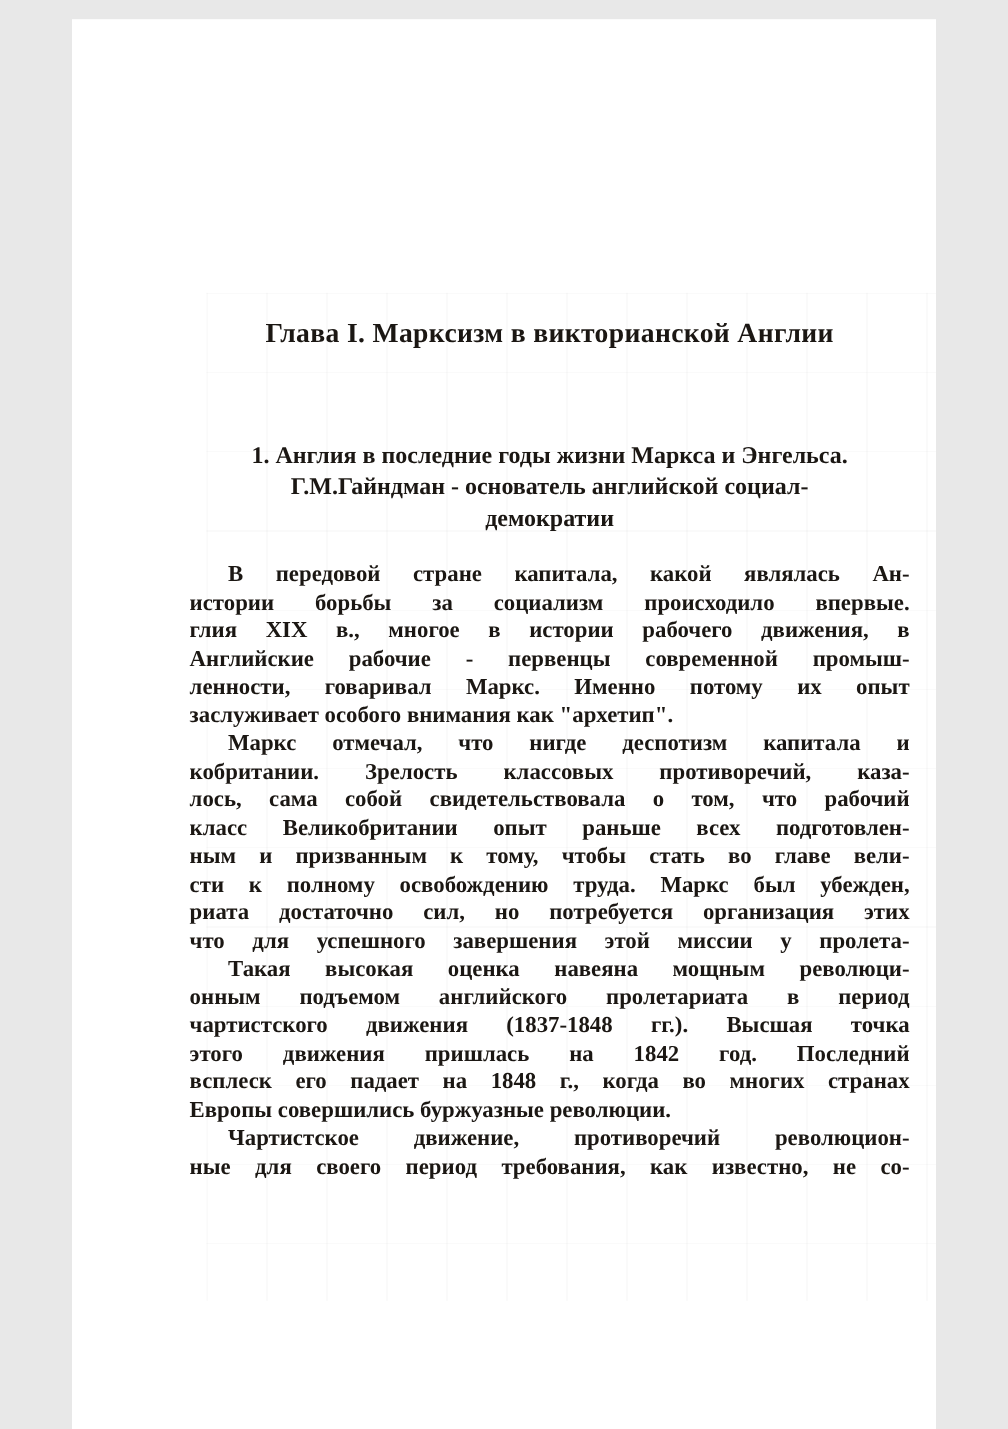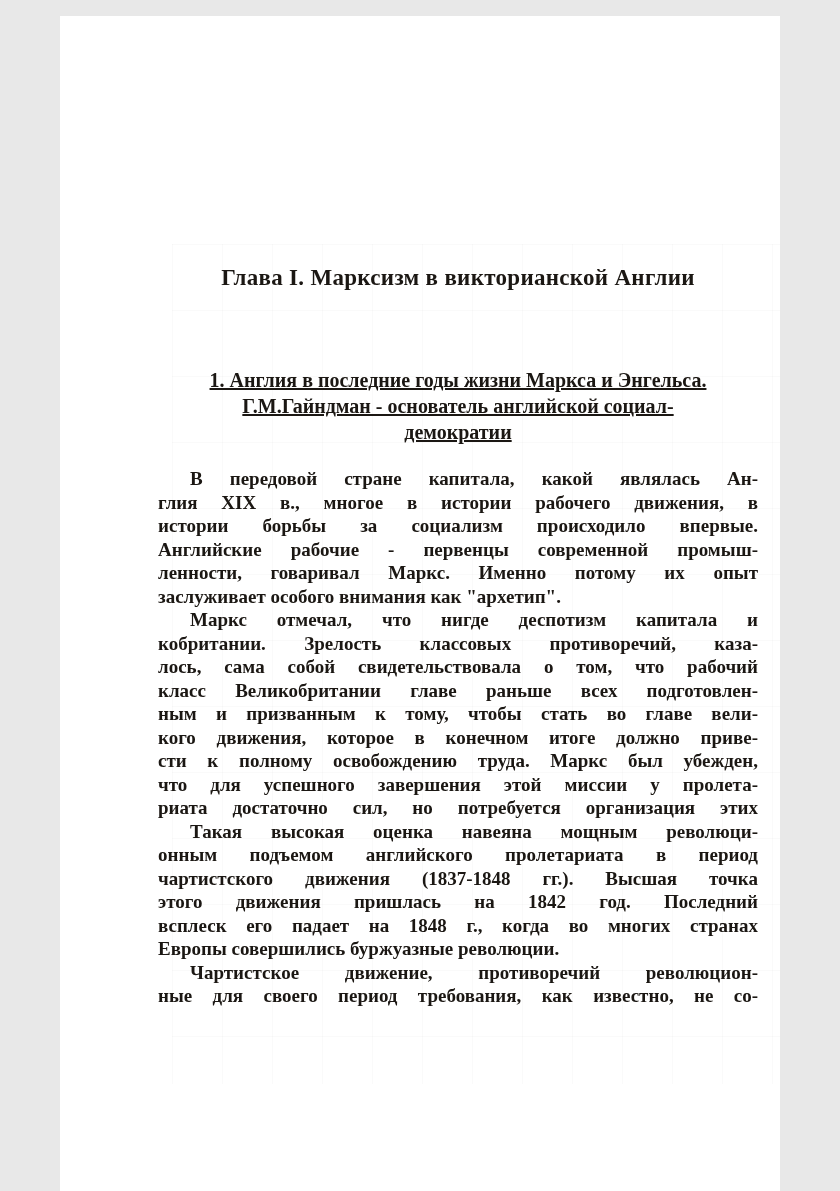--- a/index.html
+++ b/index.html
@@ -42,21 +42,20 @@
     line-height: 1.1;
   }
   .section-heading {
     position: absolute;
     top: 351px;
     left: 98px;
     width: 600px;
     font-size: 20px;
     font-weight: 700;
     line-height: 26px;
-    text-decoration: underline;
   }
   .section-heading .line {
     text-align: center;
   }
   .body-text {
     position: absolute;
     top: 451px;
     left: 98px;
     width: 600px;
     font-size: 19px;
@@ -84,36 +83,35 @@
 
   <div class="section-heading">
       <div class="line">1. Англия в последние годы жизни Маркса и Энгельса.</div>
       <div class="line">Г.М.Гайндман - основатель английской социал-</div>
       <div class="line">демократии</div>
     </div>
 
   <div class="body-text">
     <div class="paragraph">
         <div class="line">В передовой стране капитала, какой являлась Ан-</div>
+        <div class="line">истории борьбы за социализм происходило впервые.</div>
         <div class="line">глия XIX в., многое в истории рабочего движения, в</div>
-        <div class="line">истории борьбы за социализм происходило впервые.</div>
         <div class="line">Английские рабочие - первенцы современной промыш-</div>
         <div class="line">ленности, говаривал Маркс. Именно потому их опыт</div>
         <div class="line final">заслуживает особого внимания как "архетип".</div>
       </div>
     <div class="paragraph">
         <div class="line">Маркс отмечал, что нигде деспотизм капитала и</div>
         <div class="line">кобритании. Зрелость классовых противоречий, каза-</div>
         <div class="line">лось, сама собой свидетельствовала о том, что рабочий</div>
-        <div class="line">класс Великобритании главе раньше всех подготовлен-</div>
+        <div class="line">класс Великобритании опыт раньше всех подготовлен-</div>
         <div class="line">ным и призванным к тому, чтобы стать во главе вели-</div>
-        <div class="line">кого движения, которое в конечном итоге должно приве-</div>
         <div class="line">сти к полному освобождению труда. Маркс был убежден,</div>
+        <div class="line">риата достаточно сил, но потребуется организация этих</div>
         <div class="line">что для успешного завершения этой миссии у пролета-</div>
-        <div class="line">риата достаточно сил, но потребуется организация этих</div>
       </div>
     <div class="paragraph">
         <div class="line">Такая высокая оценка навеяна мощным революци-</div>
         <div class="line">онным подъемом английского пролетариата в период</div>
         <div class="line">чартистского движения (1837-1848 гг.). Высшая точка</div>
         <div class="line">этого движения пришлась на 1842 год. Последний</div>
         <div class="line">всплеск его падает на 1848 г., когда во многих странах</div>
         <div class="line final">Европы совершились буржуазные революции.</div>
       </div>
     <div class="paragraph">

